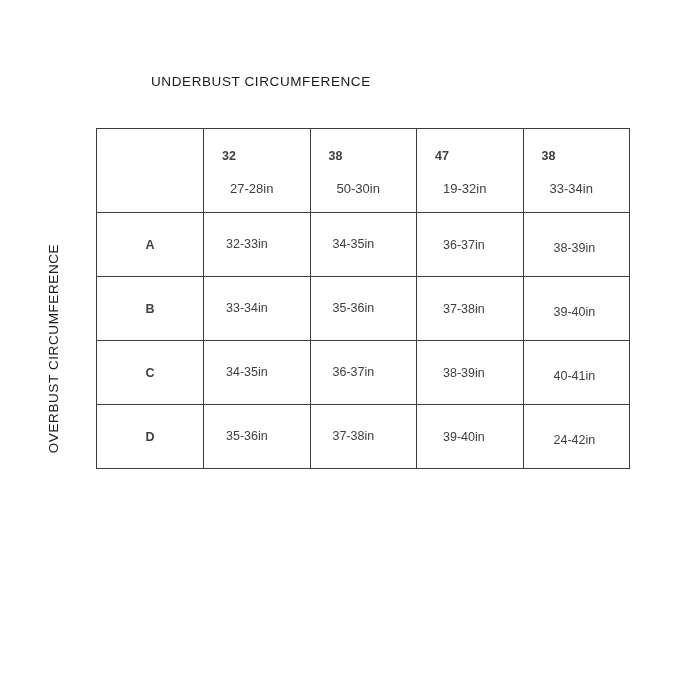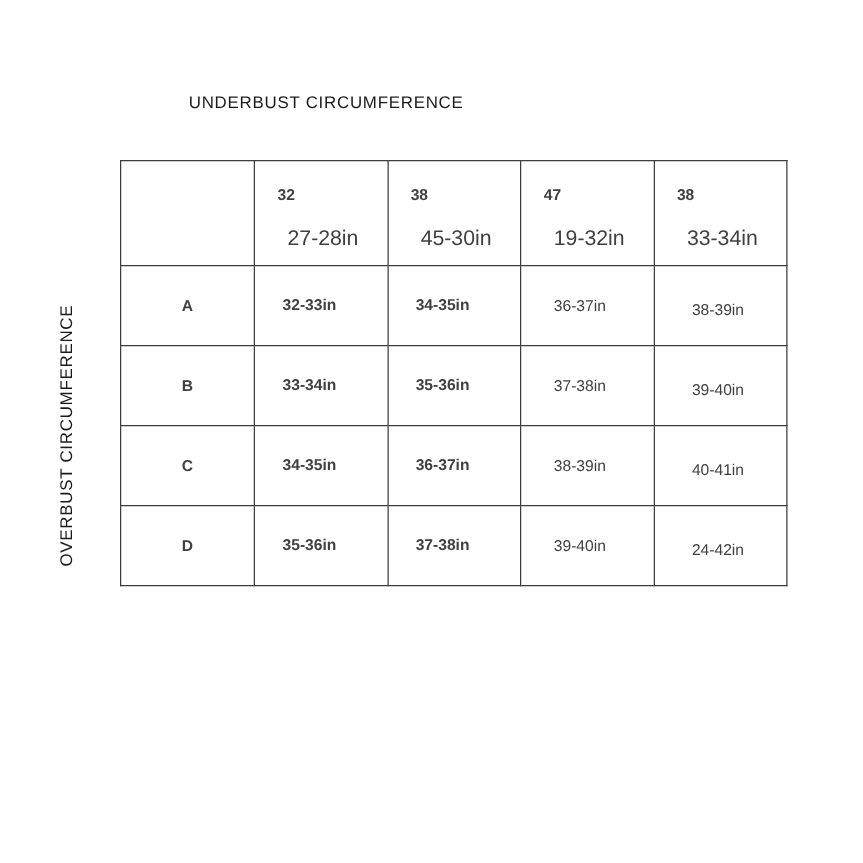--- a/index.html
+++ b/index.html
@@ -94,42 +94,42 @@
     position: absolute;
     left: 18px;
     top: 20px;
     font-weight: bold;
     font-size: 12.5px;
   }
   td.colhead .range {
     position: absolute;
     left: 26px;
     top: 52px;
-    font-size: 17px;
+    font-size: 13px;
   }
 
   
   td.rowhead {
     text-align: center;
     font-weight: bold;
     font-size: 12.5px;
   }
 
   
   td.cell {
     position: relative;
   }
   td.cell span {
     position: absolute;
     left: 26px;
     top: 50%;
     transform: translateY(-50%);
   }
   td.cell.off1 span { left: 30px; top: calc(50% + 3px); }
-  td.cell.off3 span { left: 22px; top: calc(50% - 1px); font-weight: bold; }
+  td.cell.off3 span { left: 22px; top: calc(50% - 1px); }
 </style>
 </head>
 <body>
 
 <div id="size-chart">
 
   <div id="chart-title">UNDERBUST CIRCUMFERENCE</div>
 
   <div id="row-axis-label">
     <span>OVERBUST CIRCUMFERENCE</span>
@@ -145,21 +145,21 @@
     </colgroup>
     <tbody>
       <tr class="header-row">
         <td class="corner"></td>
         <td class="colhead">
           <div class="band">32</div>
           <div class="range">27-28in</div>
         </td>
         <td class="colhead">
           <div class="band">38</div>
-          <div class="range">45-30in</div>
+          <div class="range">50-30in</div>
         </td>
         <td class="colhead">
           <div class="band">47</div>
           <div class="range">19-32in</div>
         </td>
         <td class="colhead">
           <div class="band">38</div>
           <div class="range">33-34in</div>
         </td>
       </tr>

